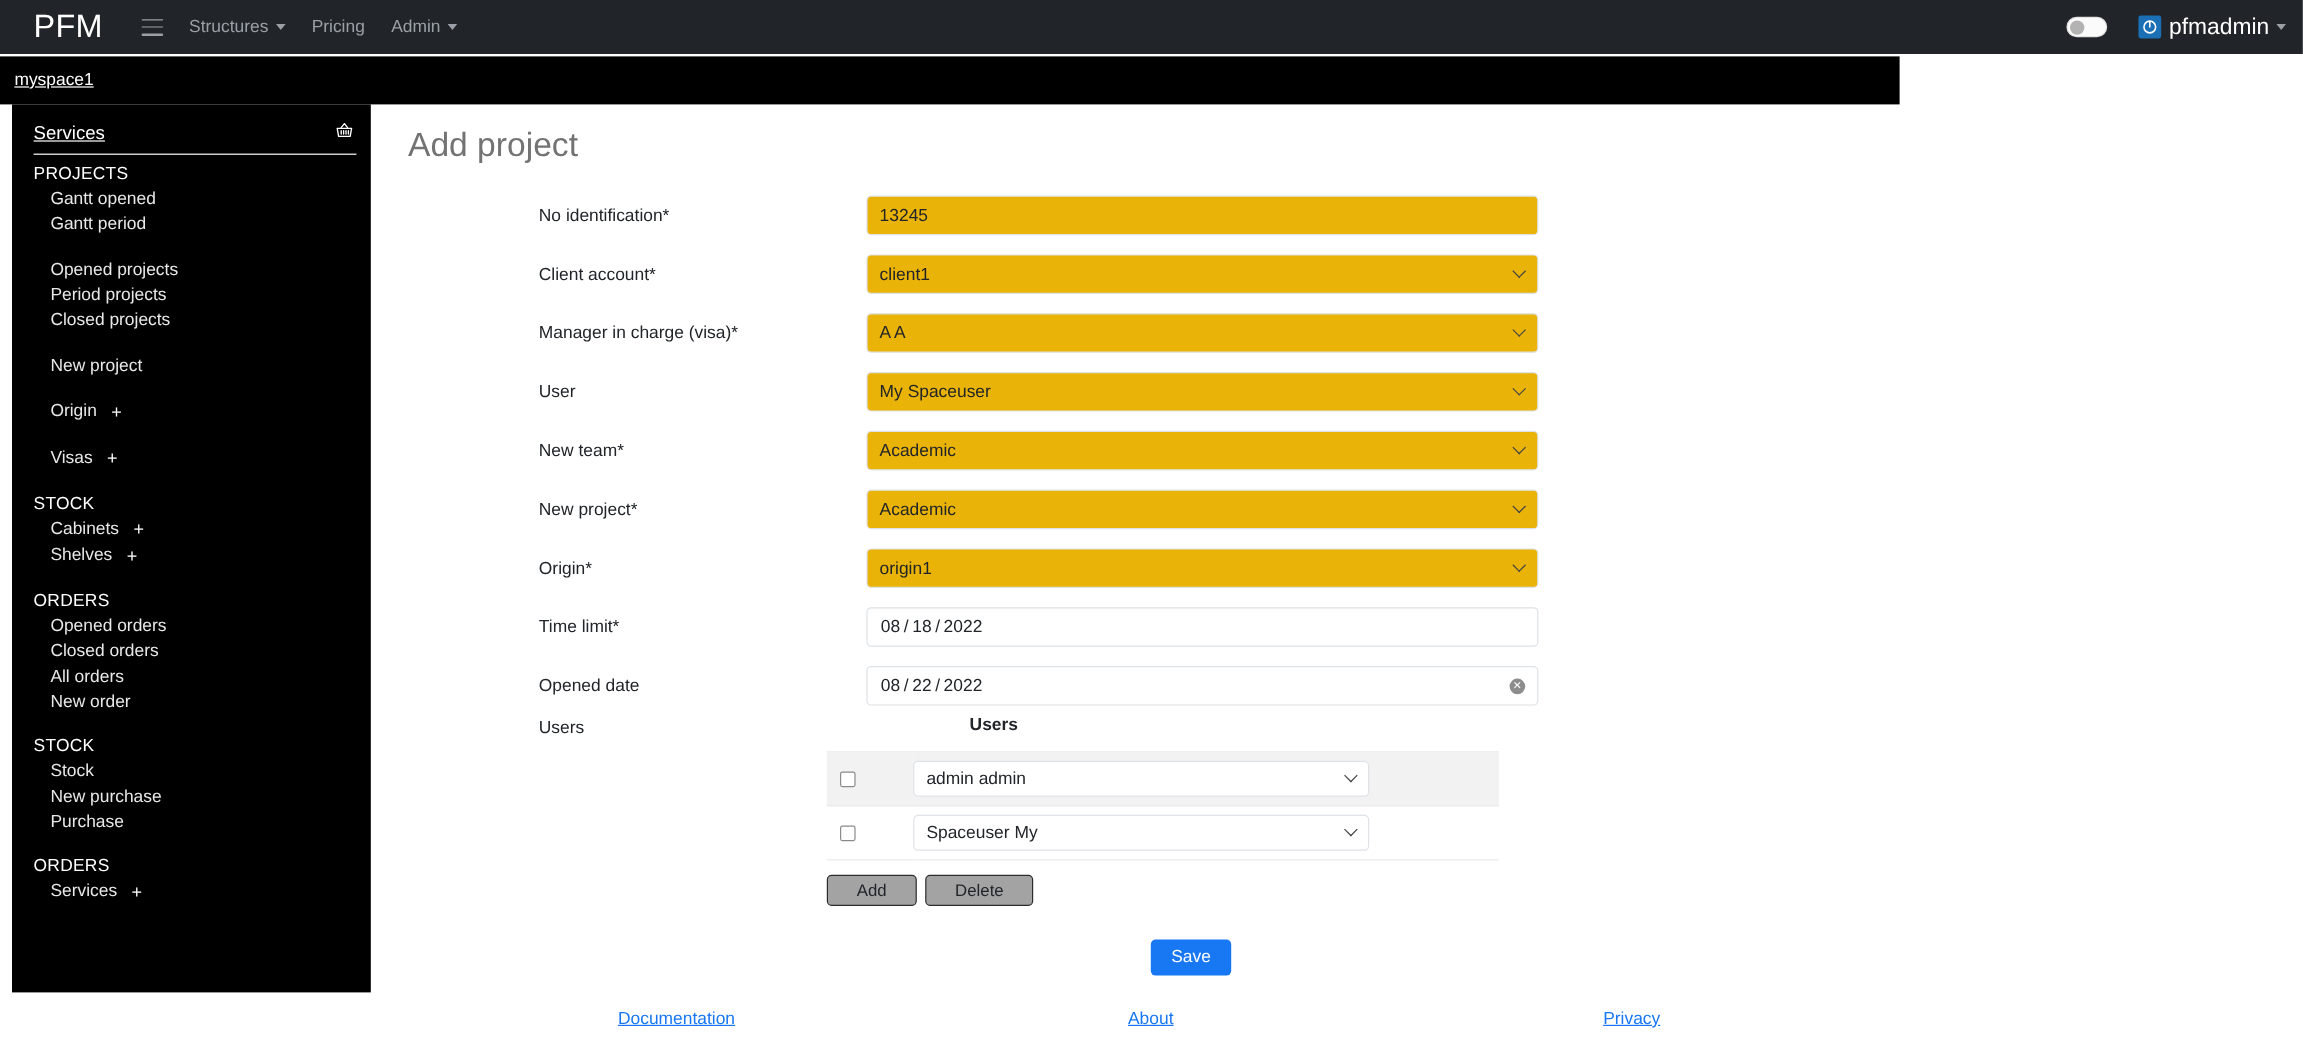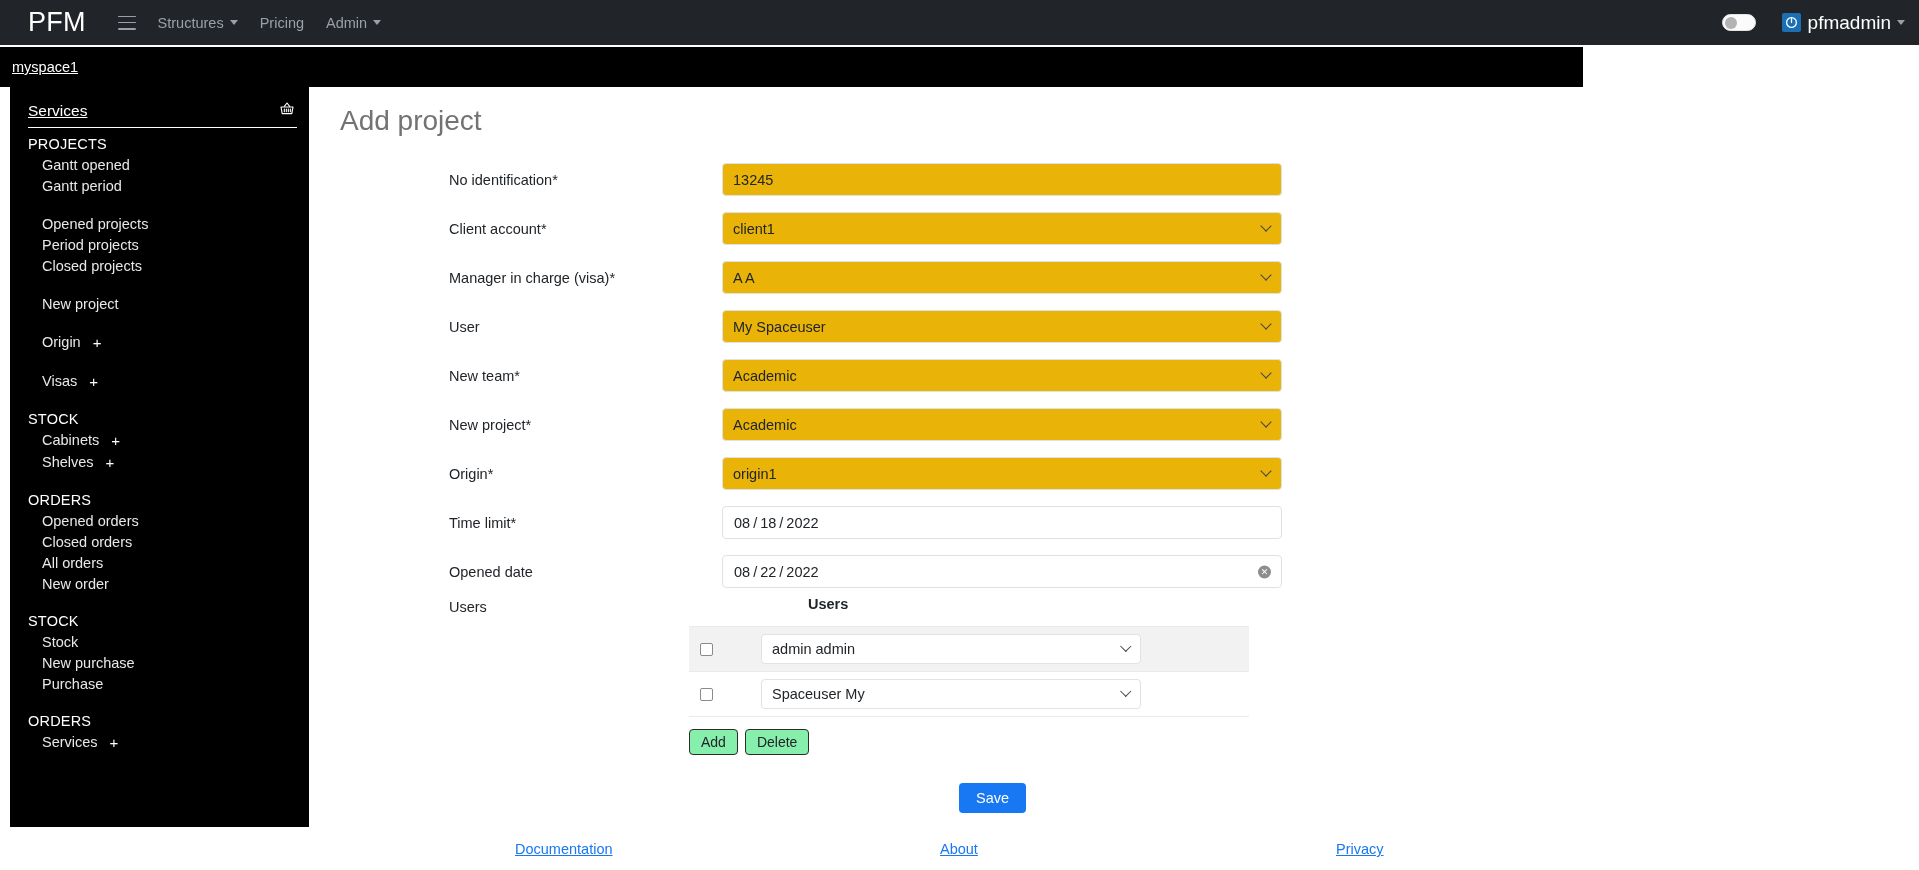--- a/index.html
+++ b/index.html
@@ -251,24 +251,24 @@
     margin-top: -3px;
     width: 7.5px; height: 7.5px;
     border-right: 1.5px solid #444;
     border-bottom: 1.5px solid #444;
     transform: translateY(-50%) rotate(45deg);
   }
   .users-actions { margin-top: 12px; display: flex; gap: 7px; }
   .sm-btn {
     border: 1px solid #2c2c2c;
     border-radius: 4px;
-    background: #86efac;
+    background: #a3a3a3;
     font-size: 14px;
     color: #212529;
-    padding: 4px 11px;
+    padding: 4px 24px;
     cursor: pointer;
     font-family: "Liberation Sans", sans-serif;
   }
 
   .save-wrap { margin-left: 650px; margin-top: 28px; }
   .save-btn {
     background: #1877f2;
     color: #ffffff;
     border: none;
     border-radius: 4px;

